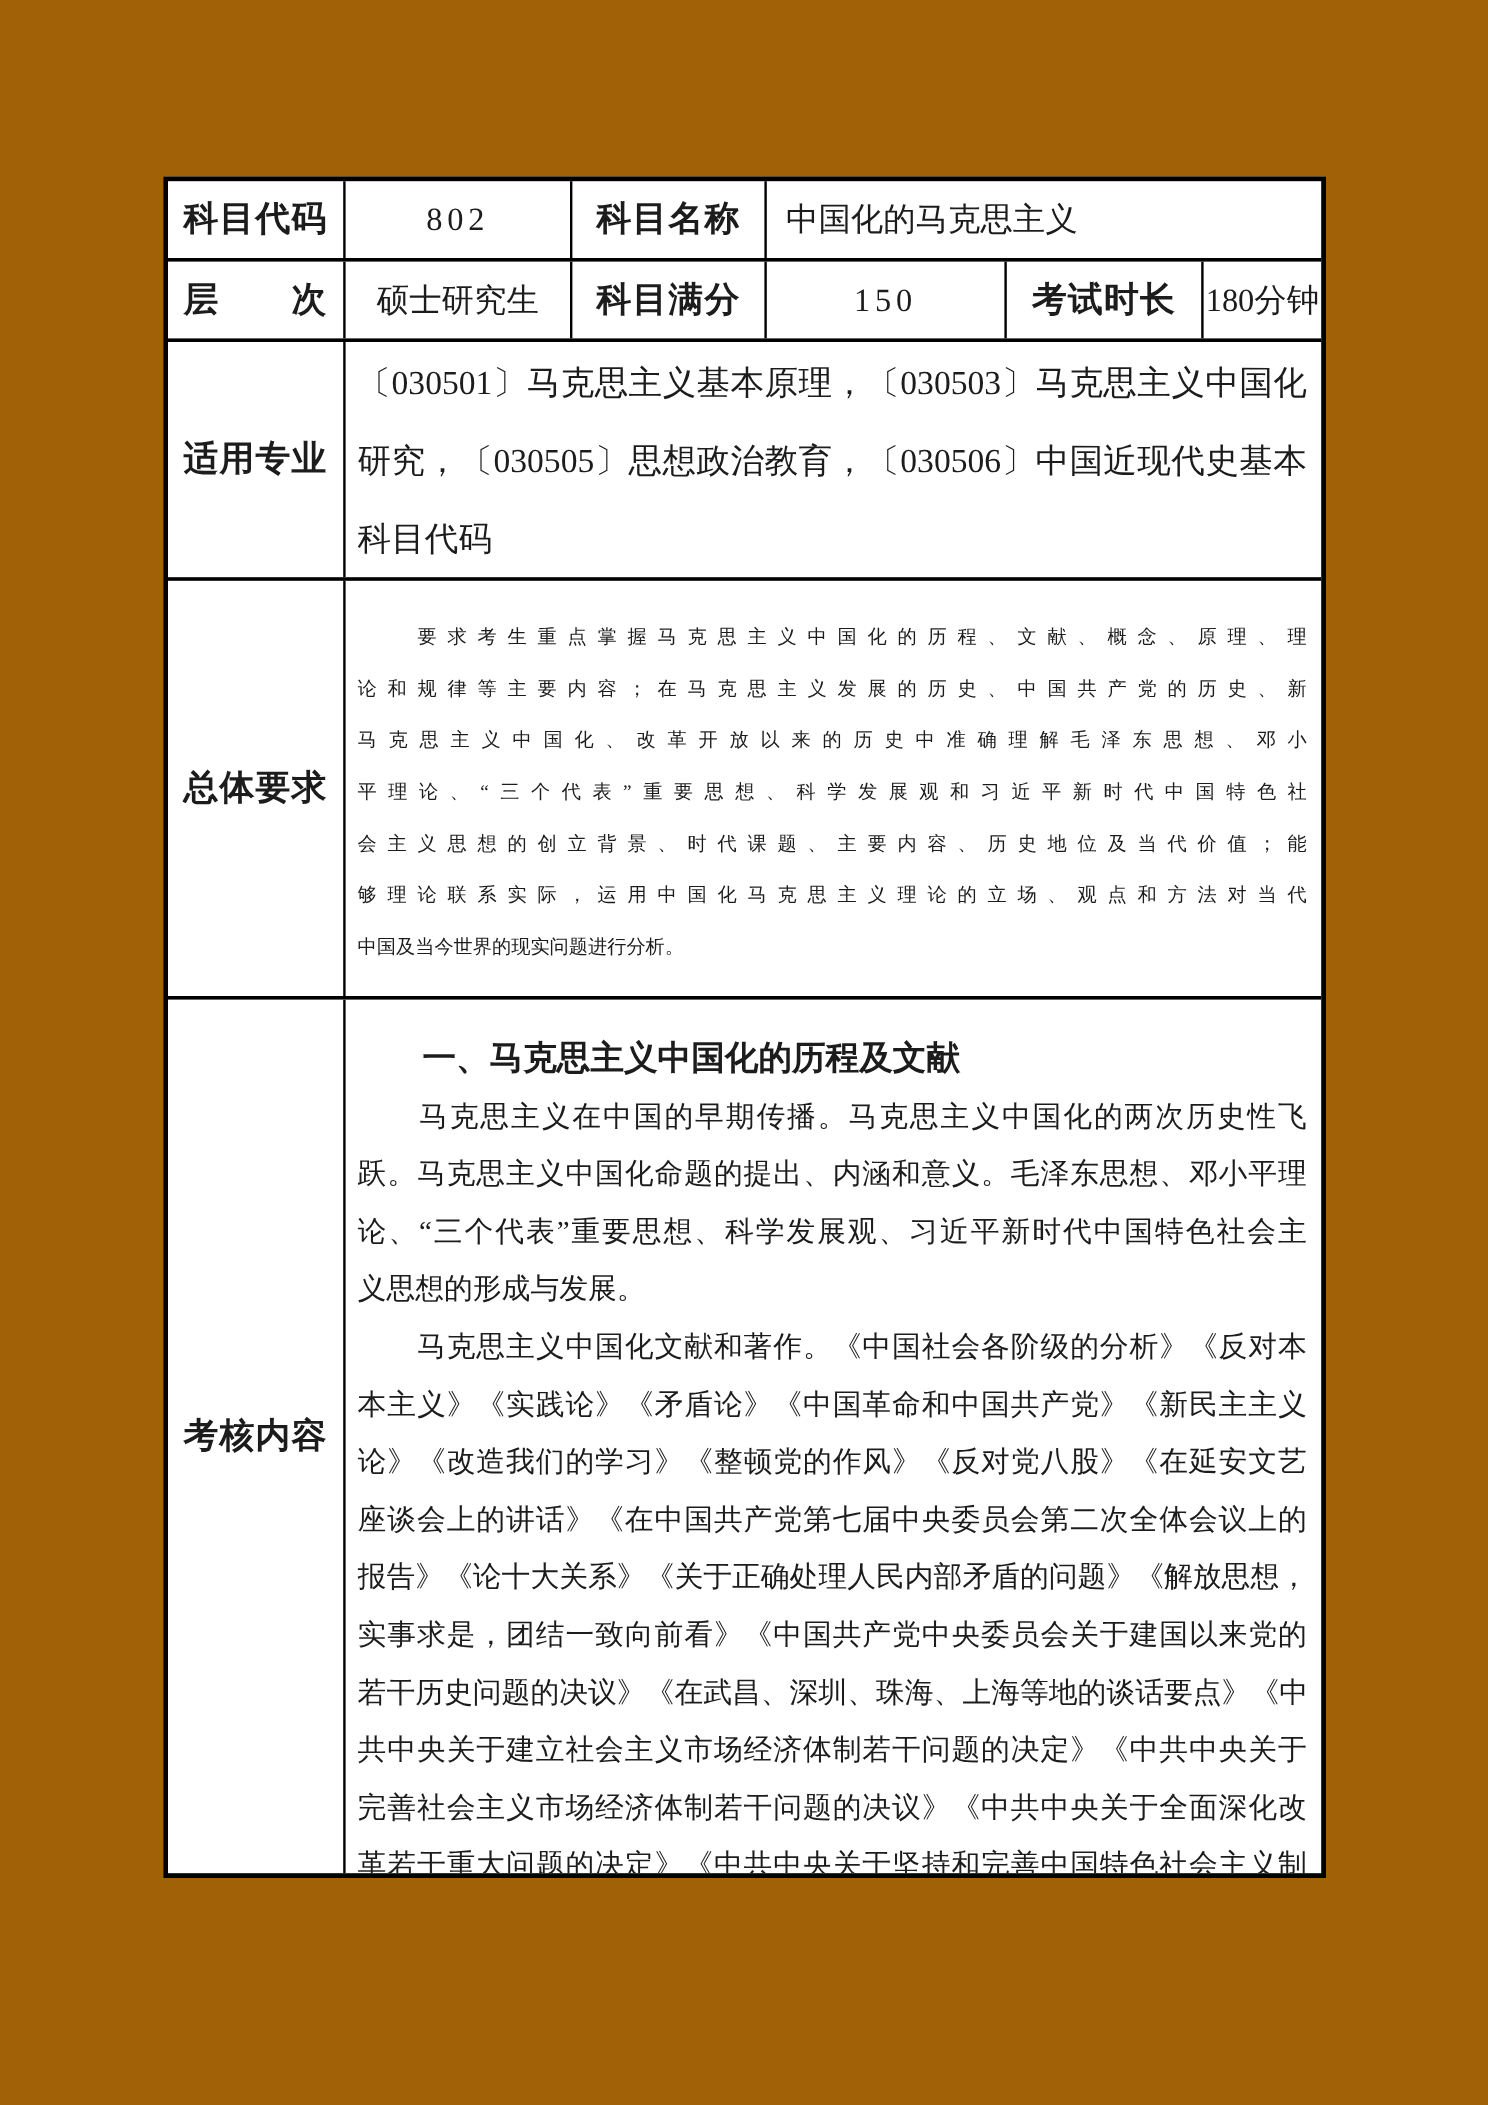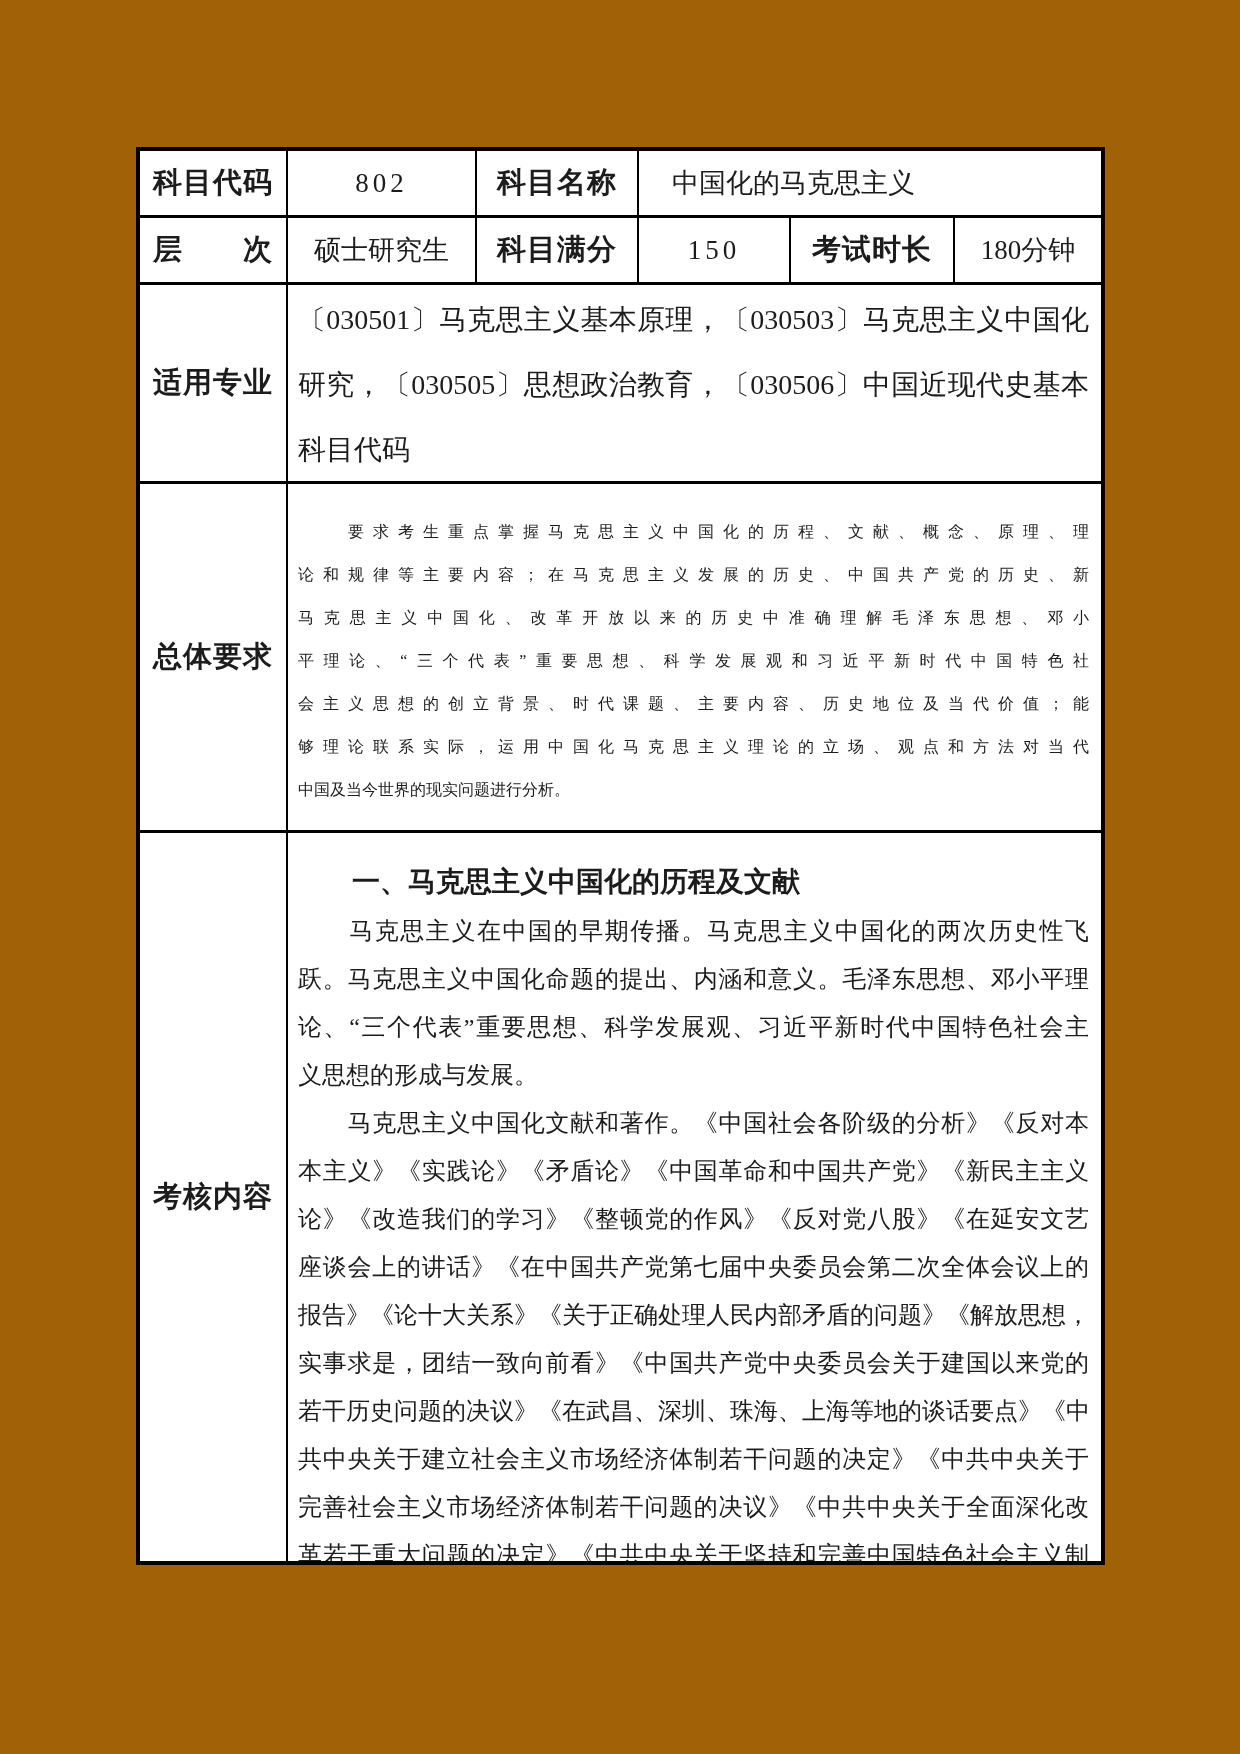--- a/index.html
+++ b/index.html
@@ -60,21 +60,20 @@
     white-space: pre;
   }
   .val {
     font-size: 27px;
     white-space: nowrap;
   }
   .num { letter-spacing: 4px; }
   .cell.leftal {
     justify-content: flex-start;
     padding-left: 16px;
-    margin-left: 17px;
   }
   .content {
     flex: 1;
     box-sizing: border-box;
     padding: 0 12px 0 10px;
     display: block;
     overflow: hidden;
   }
   .tline {
     white-space: nowrap;
@@ -102,21 +101,21 @@
     font-size: 28px;
     line-height: 50px;
     text-indent: 54px;
     white-space: nowrap;
     overflow: hidden;
   }
   
   .w-c1 { width: 148px; flex: none; }
   .w-c2 { width: 189px; flex: none; }
   .w-c3 { width: 162px; flex: none; }
-  .w-c4 { width: 152px; flex: none; }
+  .w-c4 { width: 200px; flex: none; }
   .w-c5 { width: 164px; flex: none; }
   .w-rest { flex: 1; }
 </style>
 </head>
 <body>
 
 <div class="page">
   <div class="tbl">
 
     <div class="row r1">

